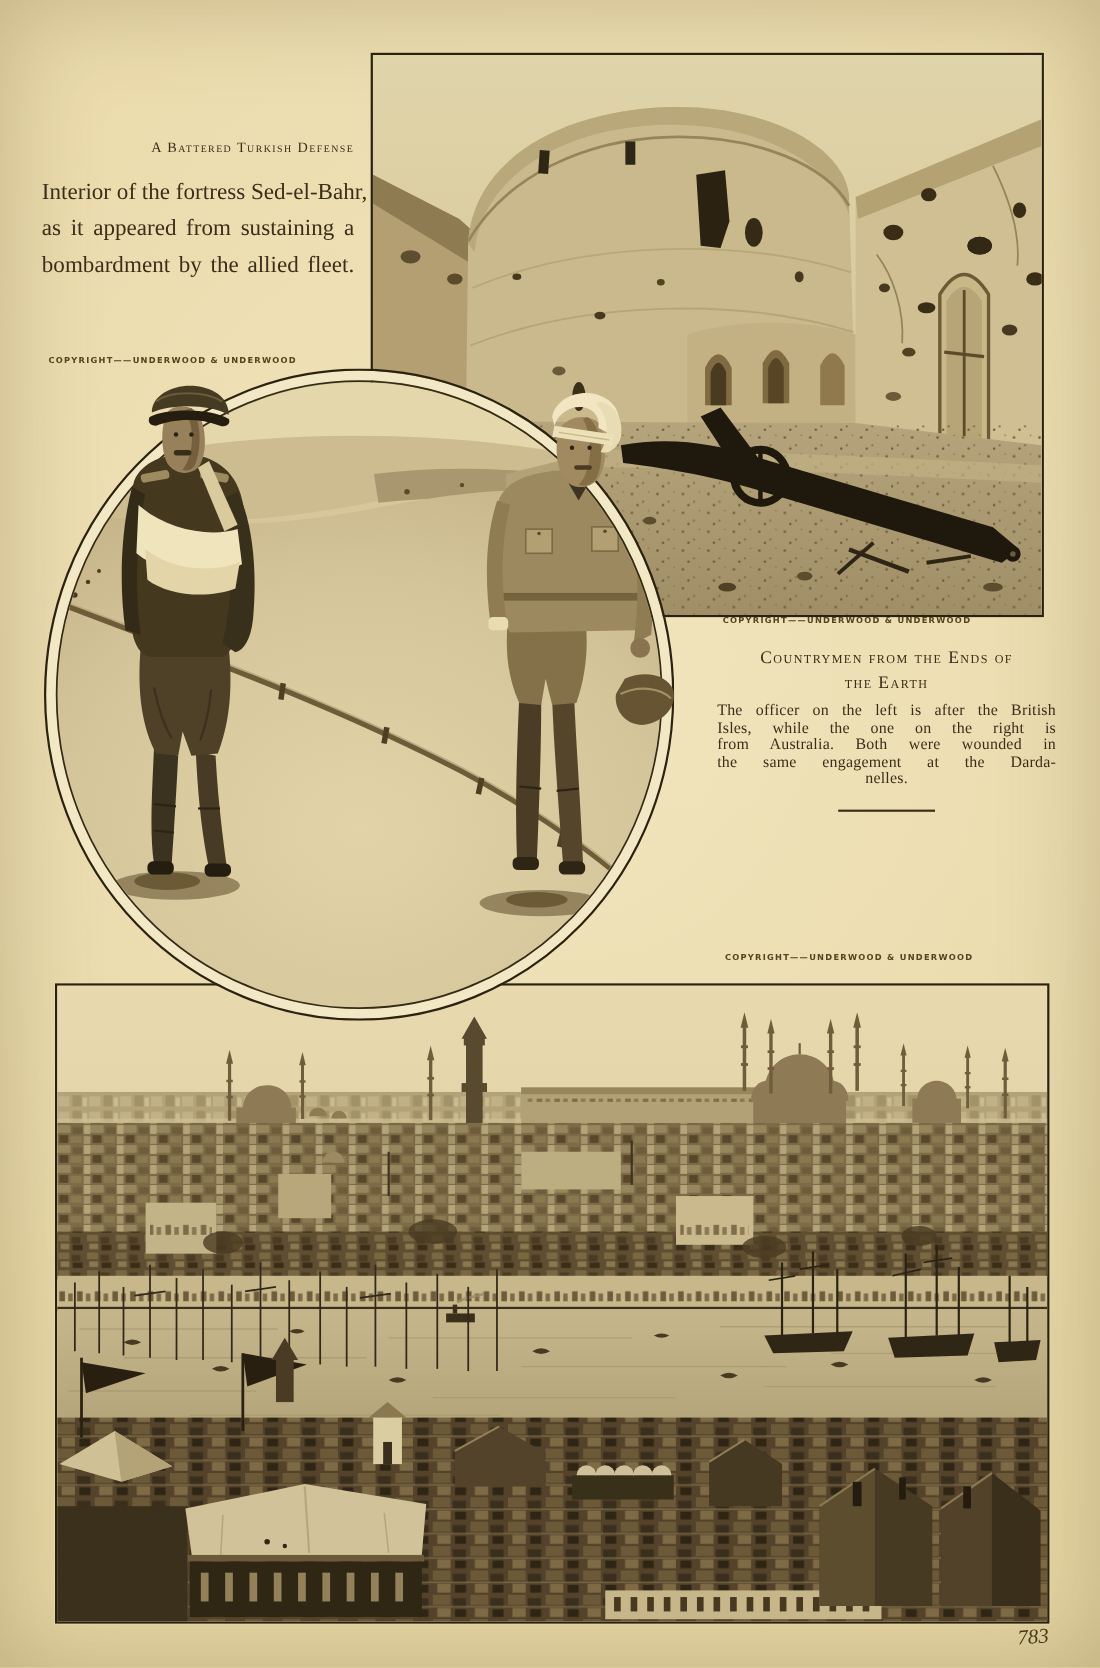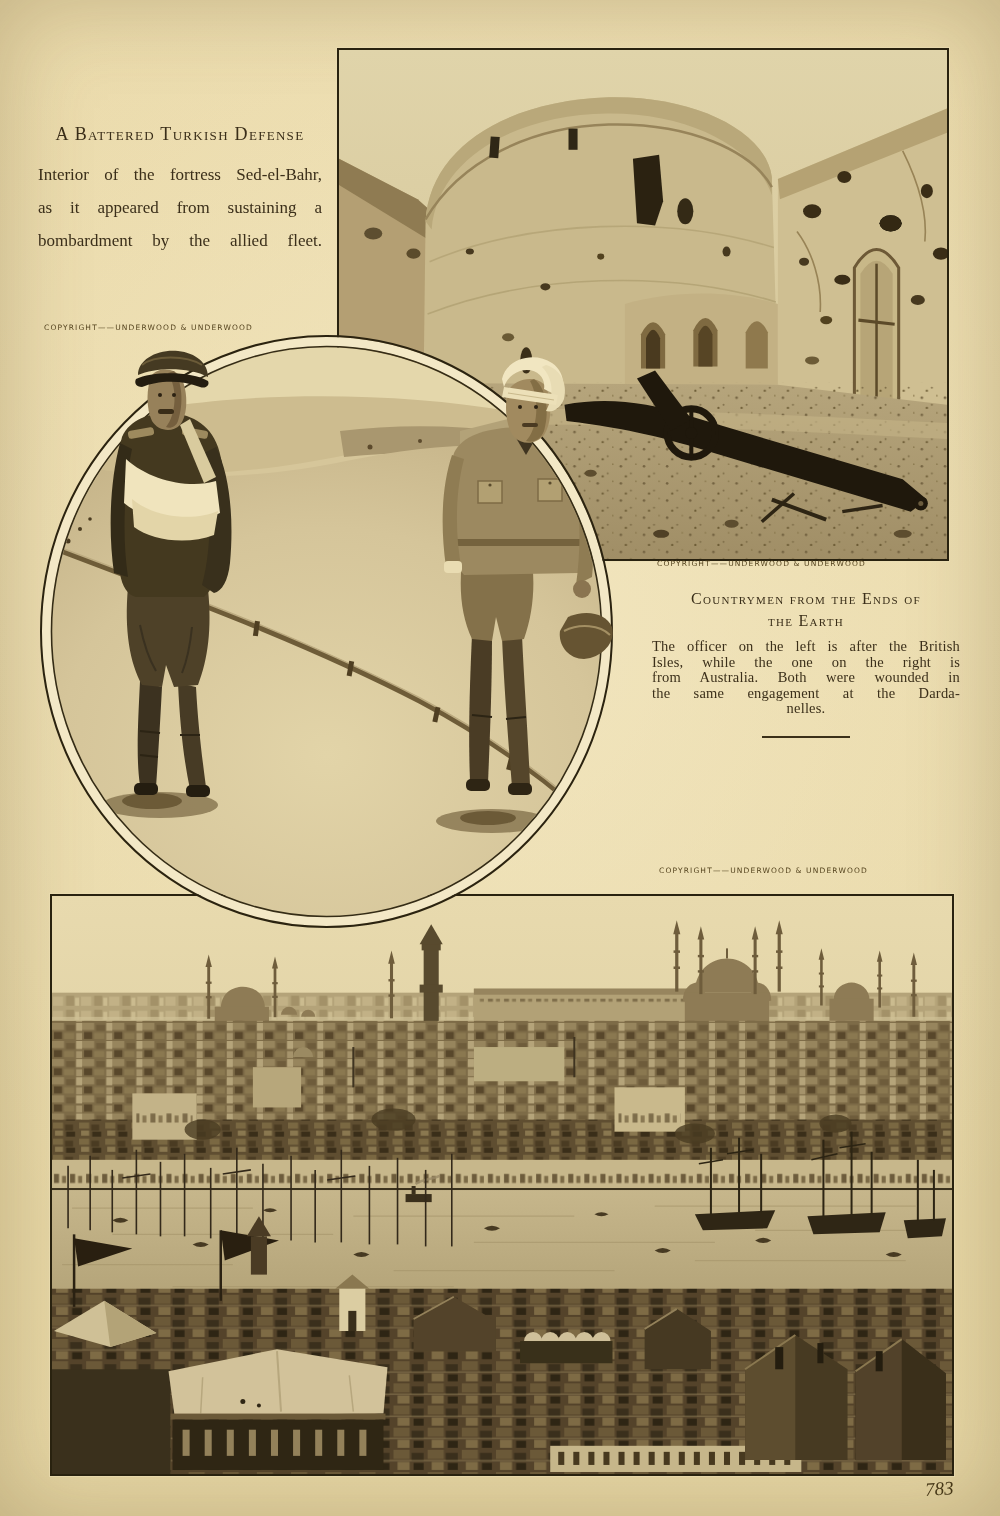--- a/index.html
+++ b/index.html
@@ -6,31 +6,31 @@
   body{width:1000px;height:1516px;position:relative;overflow:hidden;
        font-family:"Liberation Serif",serif;background:#e7d7a8;}
   #pg{position:absolute;inset:0;width:1000px;height:1516px;
       background:
         radial-gradient(120% 85% at 50% 42%, rgba(252,244,216,0.45) 0%, rgba(236,220,176,0) 60%),
         linear-gradient(#ebdbac,#e6d6a4);
       box-shadow:inset 0 0 90px rgba(95,72,30,.28);}
   .blk{position:absolute;z-index:3;color:#3b2f1a;}
   .cap-head{font-variant:small-caps;letter-spacing:1.3px;text-align:center;
             color:#3a2e19;font-weight:500;}
-  .h-lg{font-size:18px;line-height:24px;margin-bottom:12px;}
+  .h-lg{font-size:13px;line-height:24px;margin-bottom:12px;text-align:right;}
   .h-sm{font-size:16px;line-height:22px;}
   .jlines{width:100%;}
   .jline{display:block;text-align:justify;text-align-last:justify;
          white-space:nowrap;color:#3b2f1a;}
   .jline.center{text-align:center;text-align-last:center;}
-  .b-left .jline{font-size:17px;line-height:33px;}
+  .b-left .jline{font-size:21px;line-height:33px;}
   .b-right .jline{font-size:14.5px;line-height:15.6px;letter-spacing:.2px;}
   .b-right .jlines{margin-top:7px;}
   .copyline{position:absolute;z-index:3;font-family:"DejaVu Sans",sans-serif;
-            font-size:7.5px;letter-spacing:1.15px;color:#55441f;white-space:nowrap;}
+            font-size:7.5px;letter-spacing:1.15px;color:#55441f;white-space:nowrap;font-weight:bold;}
   .divider{position:absolute;z-index:3;border-top:2px solid #3b3019;height:0;}
   figure{margin:0;padding:0;position:absolute;}
   .photo{border:2px solid #29220f;background:#d6c79c;z-index:1;
          box-shadow:0 0 0 1px rgba(235,222,180,.6);}
   .photo svg{display:block;}
   #ovalfig{z-index:5;background:transparent;border:none;}
   #pagenum{position:absolute;left:925px;top:1478px;z-index:3;
            font-style:italic;font-size:19px;color:#473818;transform:rotate(-4deg);}
 </style>
 </head>

